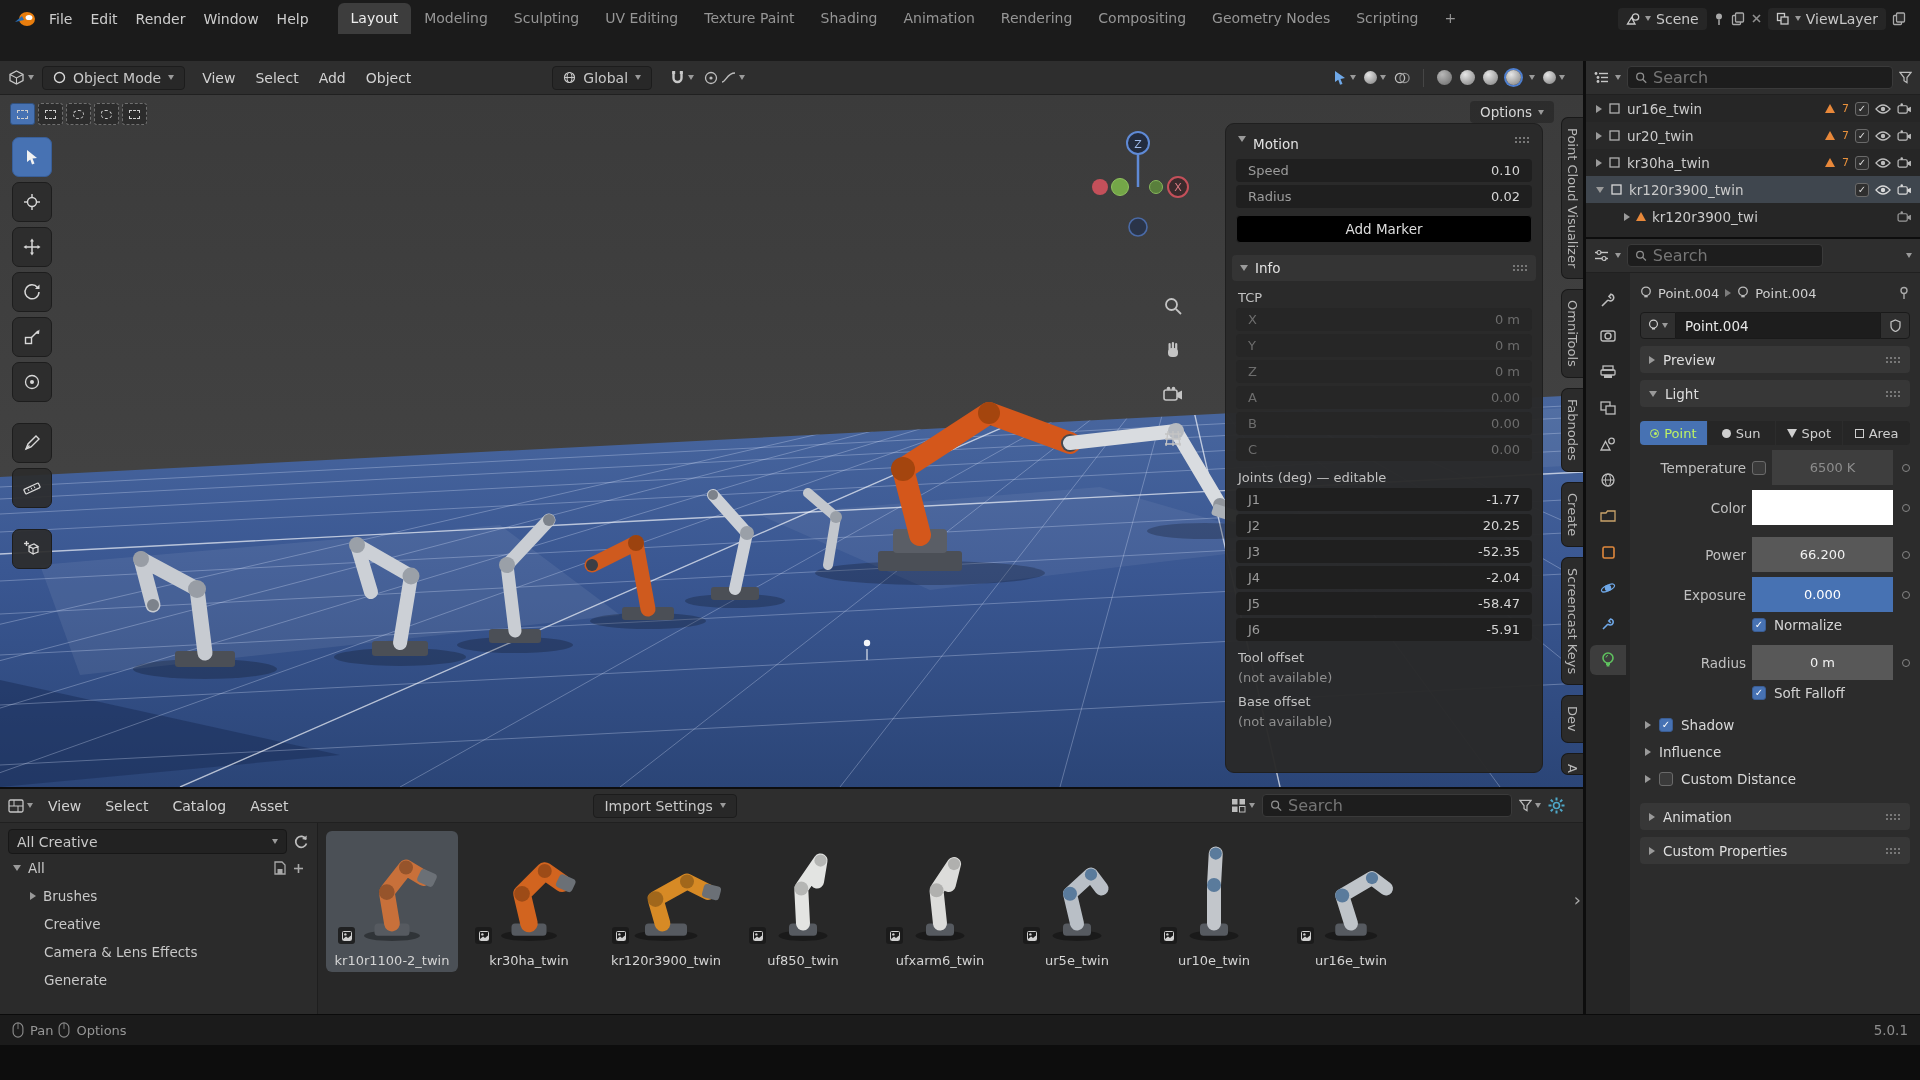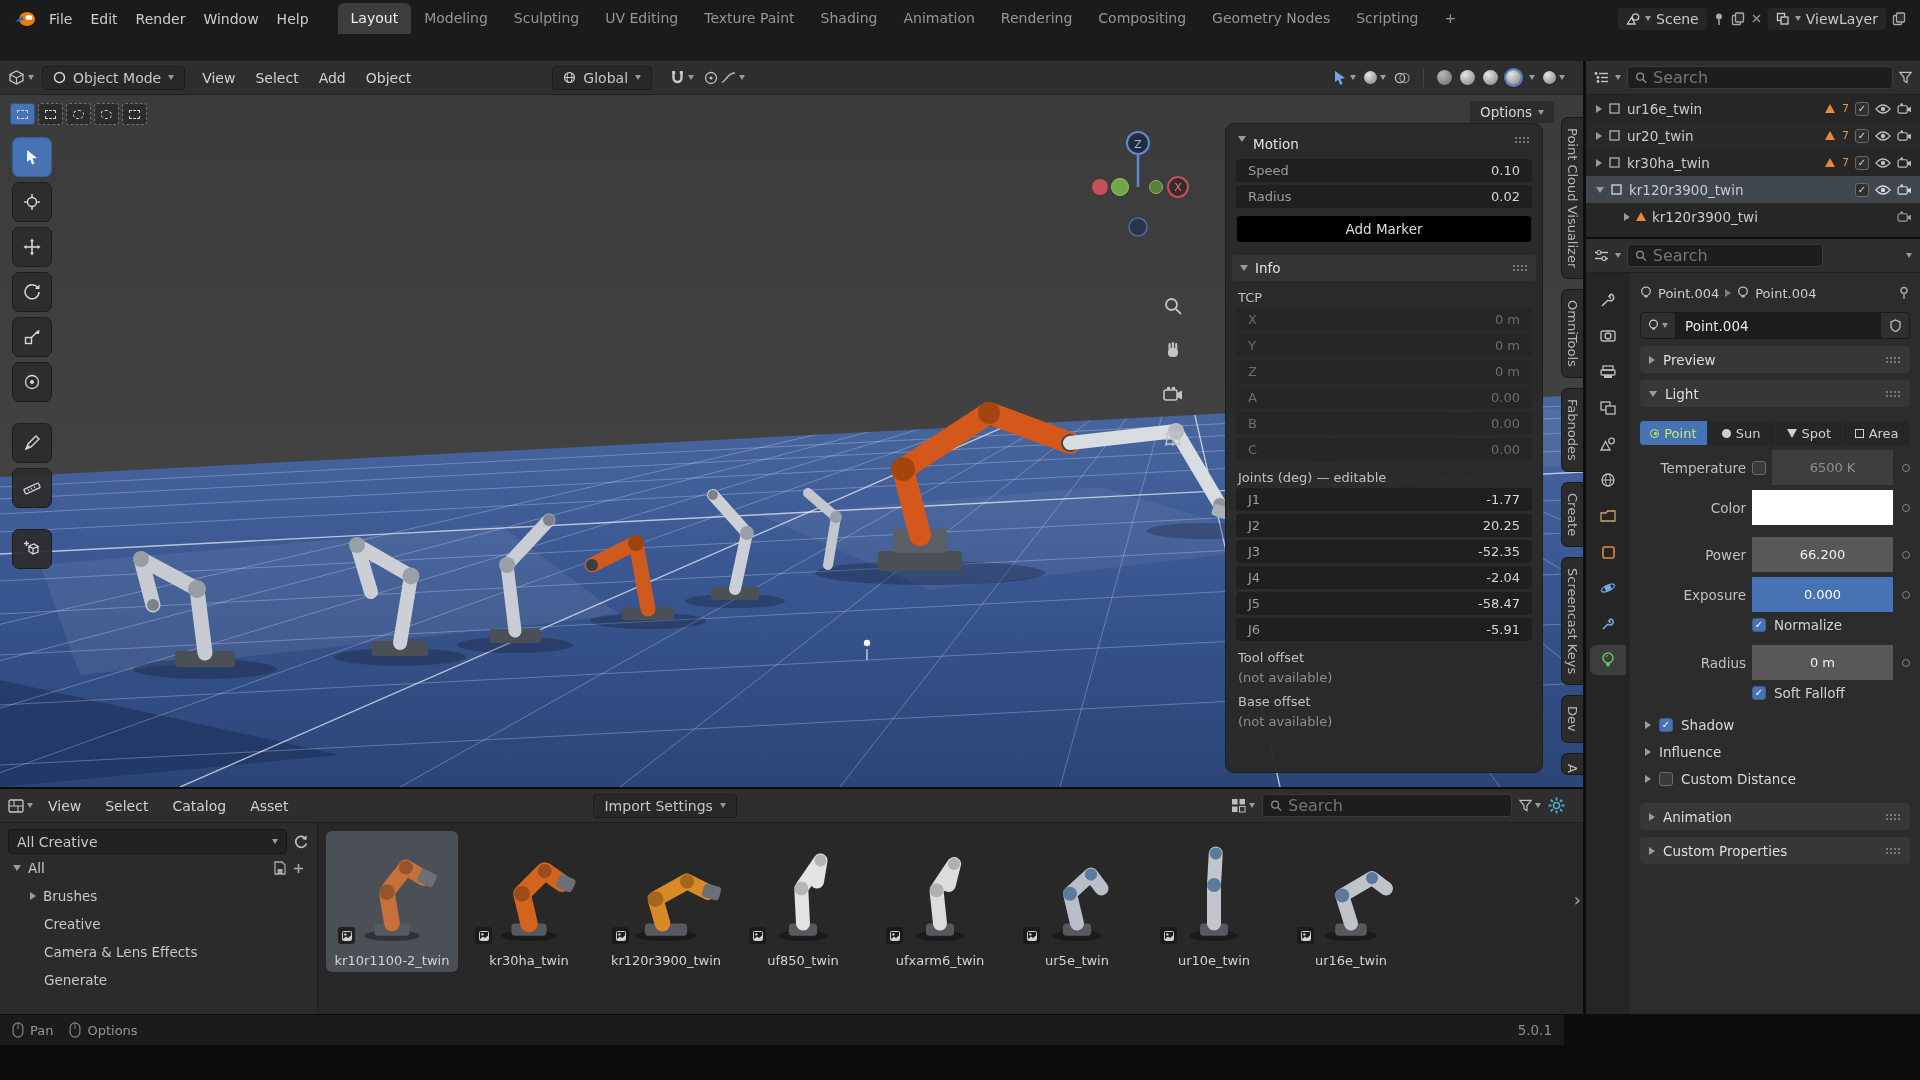--- a/index.html
+++ b/index.html
@@ -124,21 +124,21 @@
 .trow.indent1{padding-left:22px}
 .as-grid{flex:1;display:flex;align-items:flex-start;padding:8px 4px 0 8px;gap:5px;position:relative;min-width:0}
 .tile{width:132px;display:flex;flex-direction:column;align-items:center;border-radius:6px;padding:5px 2px 4px;flex:none}
 .tile.selected{background:#4b5056}
 .thumb{width:112px;height:112px;position:relative}
 .thumb>svg{width:100%;height:100%}
 .tbadge{position:absolute;left:2px;bottom:4px;width:17px;height:17px;background:rgba(25,25,25,.85);border-radius:3px;display:flex;align-items:center;justify-content:center}
 .tname{font-size:13px;color:#d4d4d4;margin-top:5px;max-width:128px;overflow:hidden;white-space:nowrap}
 .scroll-r{position:absolute;right:2px;top:66px;color:#a8a8a8;font-size:18px}
 
-.statusbar{position:absolute;left:0;top:1014px;width:1564px;height:31px;background:#1b1b1b;border-top:1px solid #0b0b0b;display:flex;align-items:center;padding:0 12px;gap:16px;font-size:13px;color:#969696}
+.statusbar{position:absolute;left:0;top:1014px;width:1920px;height:31px;background:#1b1b1b;border-top:1px solid #0b0b0b;display:flex;align-items:center;padding:0 12px;gap:5px;font-size:13px;color:#969696}
 .sb-item{display:flex;align-items:center;gap:6px}
 .ver{margin-left:auto;color:#8d8d8d;font-size:13.5px}
 </style>
 </head>
 <body>
 
 <div class="app">
 
   <header class="topbar">
     <div class="topbar-row">

